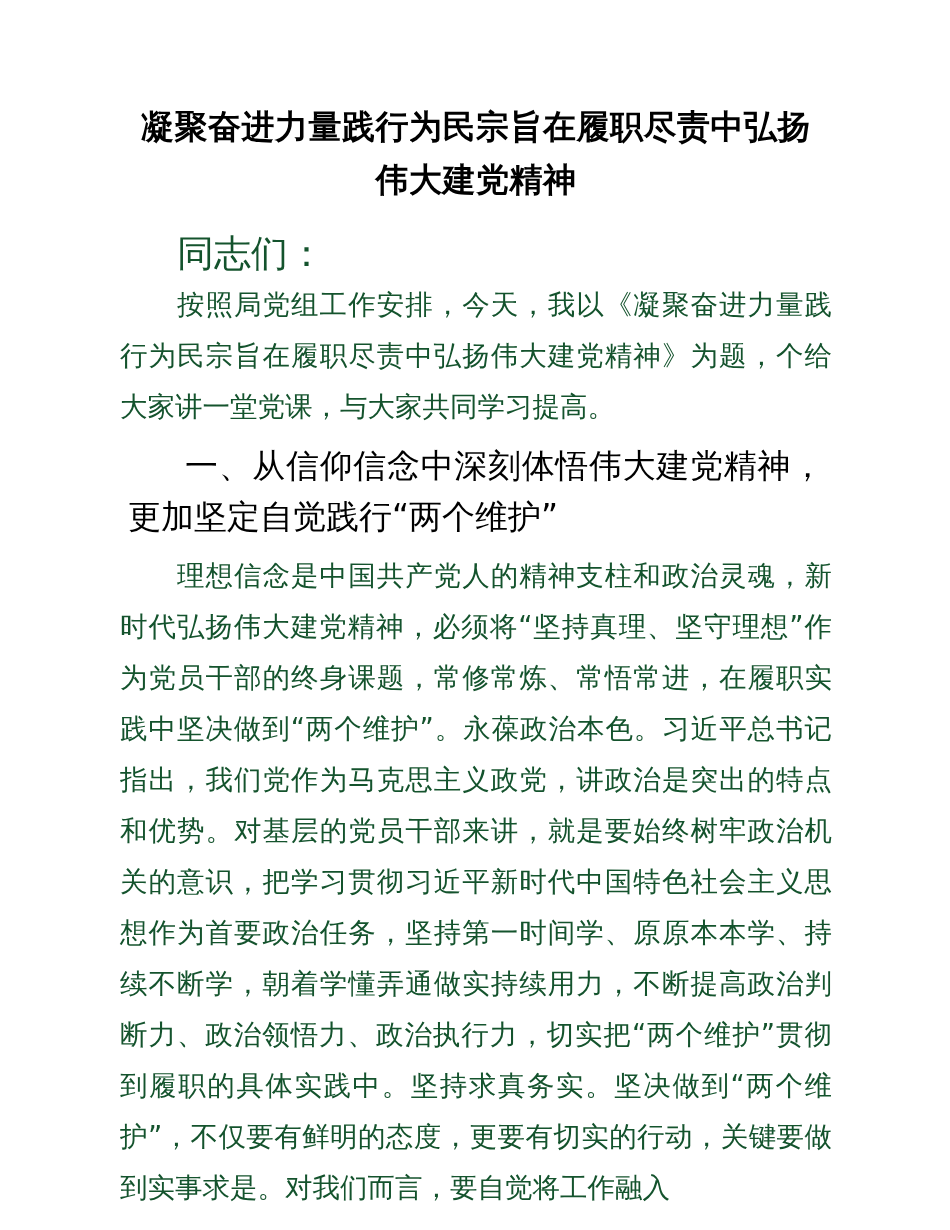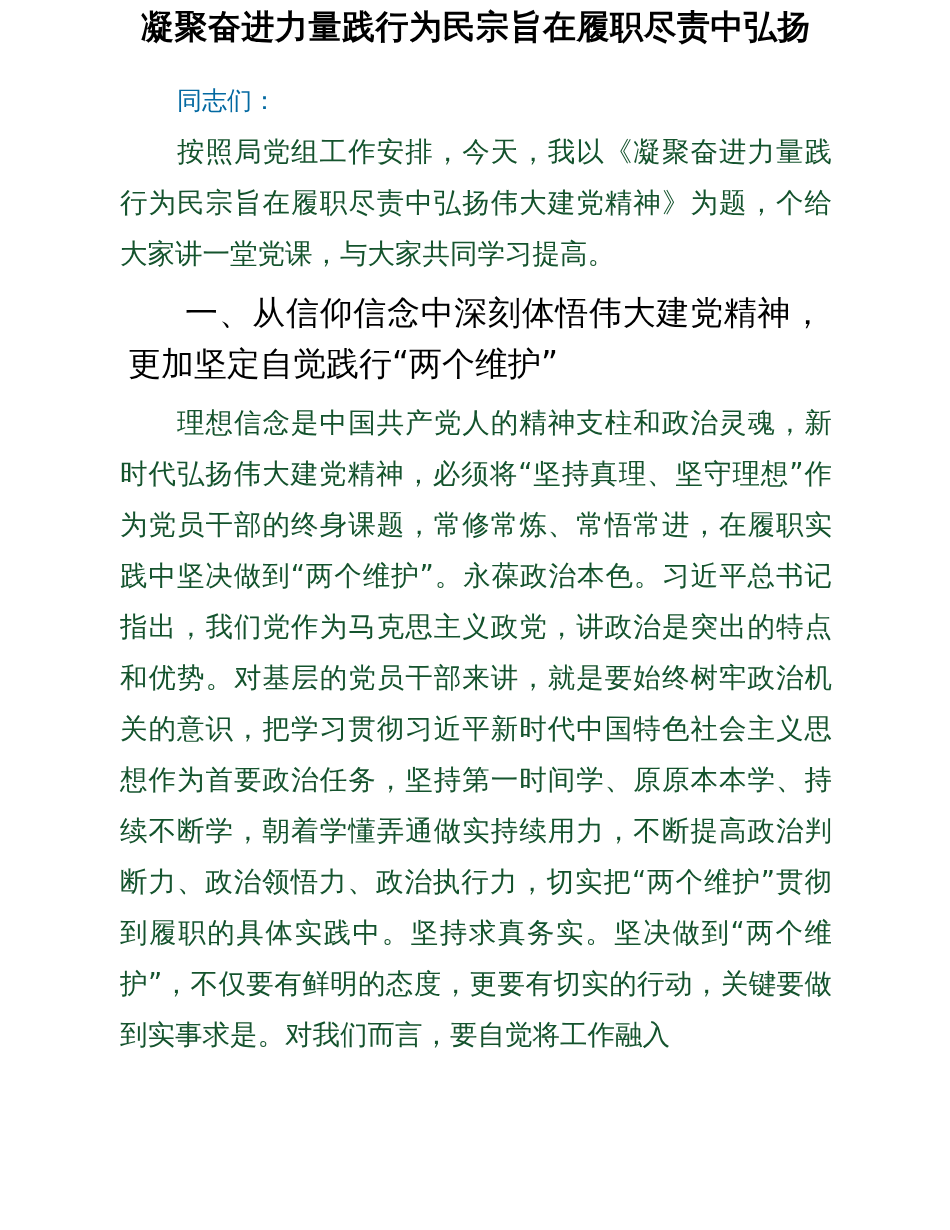--- a/index.html
+++ b/index.html
@@ -24,38 +24,39 @@
     background: #ffffff;
   }
   .content {
     position: absolute;
     left: 120px;
     top: 0;
     width: 712px;
   }
   .doc-title {
     margin: 0;
+    padding-top: 100px;
     font-size: 33px;
     font-weight: bold;
     line-height: 53px;
     text-align: center;
     letter-spacing: 0.5px;
     color: #000000;
   }
   .title-line {
     display: block;
   }
   .salutation {
     margin: 0;
     padding-top: 22px;
-    font-size: 25px;
+    font-size: 37px;
     line-height: 51px;
     text-indent: 57px;
     font-weight: normal;
-    color: #0369a1;
+    color: #14532d;
   }
   p.body-para {
     margin: 0;
     font-size: 27.5px;
     line-height: 51px;
     text-indent: 57px;
     text-align: justify;
     text-justify: inter-ideograph;
     font-weight: normal;
     color: #14532d;
@@ -74,20 +75,21 @@
   }
 </style>
 </head>
 <body>
 
 <div class="page">
   <div class="content">
 
     <h1 class="doc-title">
       <span class="title-line">凝聚奋进力量践行为民宗旨在履职尽责中弘扬</span>
+      <span class="title-line">伟大建党精神</span>
     </h1>
 
     <p class="salutation">同志们：</p>
 
     <p class="body-para">按照局党组工作安排，今天，我以《凝聚奋进力量践行为民宗旨在履职尽责中弘扬伟大建党精神》为题，个给大家讲一堂党课，与大家共同学习提高。</p>
 
     <p class="section-heading">一、从信仰信念中深刻体悟伟大建党精神，更加坚定自觉践行“两个维护”</p>
 
     <p class="body-para">理想信念是中国共产党人的精神支柱和政治灵魂，新时代弘扬伟大建党精神，必须将“坚持真理、坚守理想”作为党员干部的终身课题，常修常炼、常悟常进，在履职实践中坚决做到“两个维护”。永葆政治本色。习近平总书记指出，我们党作为马克思主义政党，讲政治是突出的特点和优势。对基层的党员干部来讲，就是要始终树牢政治机关的意识，把学习贯彻习近平新时代中国特色社会主义思想作为首要政治任务，坚持第一时间学、原原本本学、持续不断学，朝着学懂弄通做实持续用力，不断提高政治判断力、政治领悟力、政治执行力，切实把“两个维护”贯彻到履职的具体实践中。坚持求真务实。坚决做到“两个维护”，不仅要有鲜明的态度，更要有切实的行动，关键要做到实事求是。对我们而言，要自觉将工作融入</p>
 

